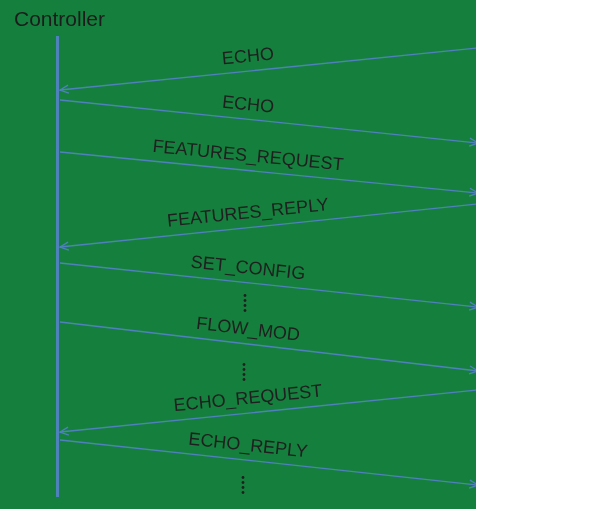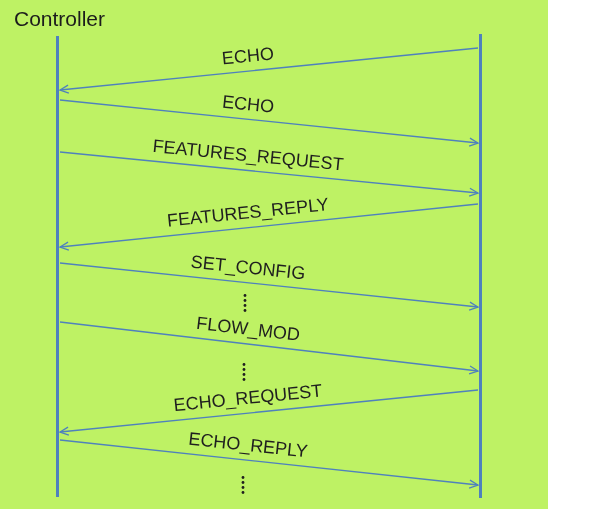--- a/index.html
+++ b/index.html
@@ -1,20 +1,20 @@
 <!DOCTYPE html>
 <html><head>
 <meta charset="utf-8">
 <style>
   html, body { margin: 0; padding: 0; background: #ffffff; }
   .stage {
     position: relative;
-    width: 548px;
+    width: 476px;
     height: 509px;
-    background: #bef264;
+    background: #15803d;
     overflow: hidden;
     font-family: "Liberation Sans", sans-serif;
   }
   .actor-label {
     position: absolute;
     top: 7px;
     font-size: 21px;
     color: #1c1c1c;
     white-space: nowrap;
   }

